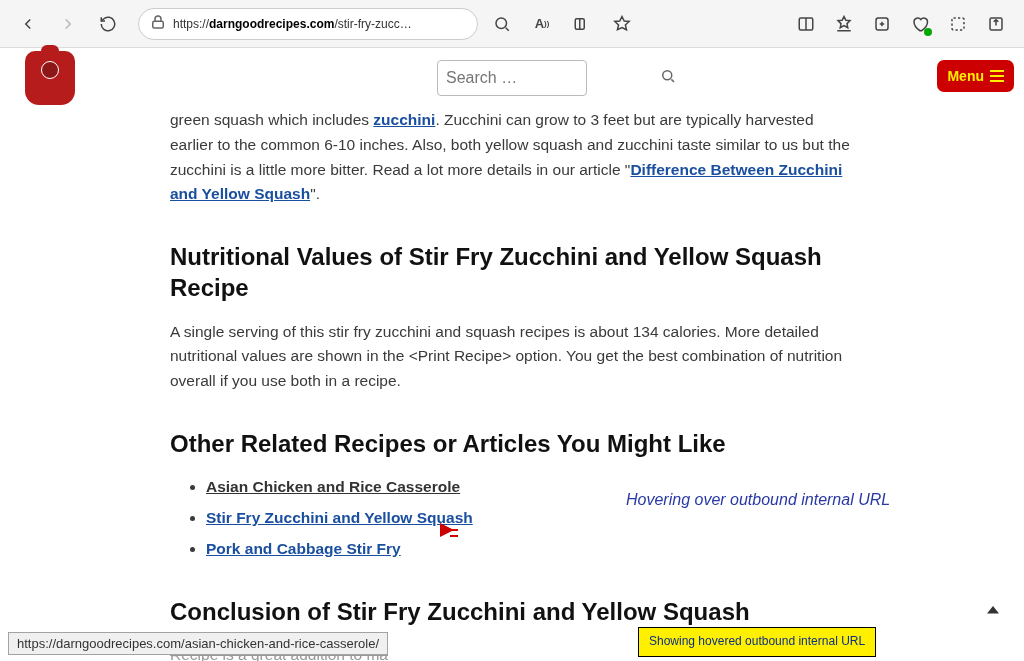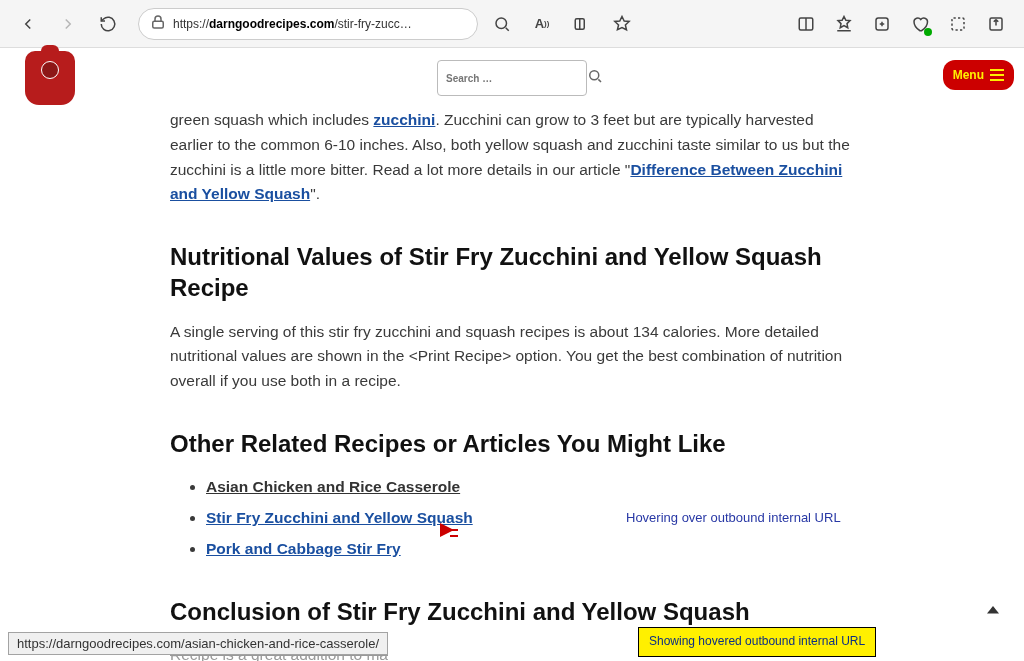--- a/index.html
+++ b/index.html
@@ -11,32 +11,32 @@
 .url-text { overflow: hidden; text-overflow: ellipsis; white-space: nowrap; flex: 1; }
 .url-domain { font-weight: 600; color: #000; }
 .tb-right { display: flex; gap: 6px; margin-left: auto; }
 .page { position: relative; height: 613px; }
 .site-header { height: 60px; display: flex; align-items: center; padding: 8px 20px; position: relative; }
 .logo { width: 60px; height: 60px; display: flex; align-items: center; justify-content: center; }
 .apron { width: 50px; height: 54px; background: #b71c1c; border-radius: 10px 10px 14px 14px; position: relative; }
 .apron::before { content: ""; position: absolute; top: -6px; left: 16px; width: 18px; height: 10px; background: #b71c1c; border-radius: 6px 6px 0 0; }
 .apron::after { content: ""; position: absolute; top: 10px; left: 50%; transform: translateX(-50%); width: 16px; height: 16px; border-radius: 50%; background: #8d1717; border: 1px solid #fff; }
 .search-wrap { position: absolute; left: 50%; transform: translateX(-50%); display: flex; align-items: center; border: 1px solid #bbb; border-radius: 4px; height: 36px; width: 150px; padding: 0 8px; gap: 6px; }
-.search-input { border: none; outline: none; flex: 1; font-size: 10px; color: #ec4899; background: transparent; font-weight: bold; }
-.menu-btn { position: absolute; right: 10px; top: 12px; background: #cc0000; color: #fff000; font-weight: bold; border-radius: 12px; padding: 8px 10px; display: flex; align-items: center; gap: 6px; font-size: 12px; cursor: pointer; }
+.search-input { border: none; outline: none; flex: 1; font-size: 16px; color: #ec4899; background: transparent; }
+.menu-btn { position: absolute; right: 10px; top: 12px; background: #cc0000; color: #fff000; font-weight: bold; border-radius: 7px; padding: 8px 10px; display: flex; align-items: center; gap: 6px; font-size: 14px; cursor: pointer; }
 .hamburger { display: inline-flex; flex-direction: column; gap: 3px; }
 .hamburger span { width: 14px; height: 2px; background: #fff000; display: block; }
 .content { padding: 0 170px 0 170px; color: #3a3a3a; font-size: 15.5px; line-height: 1.6; }
 .content p { margin-bottom: 10px; }
 .content a { color: #1a4fa0; text-decoration: underline; font-weight: bold; }
 .content a.hovered { color: #333; }
 h2 { font-size: 24px; font-weight: 700; color: #111; margin: 34px 0 16px 0; line-height: 1.3; }
 .related-list { list-style: disc; padding-left: 36px; margin-top: 12px; }
 .related-list li { margin-bottom: 6px; }
-.annotation1 { position: absolute; top: 462px; left: 626px; color: #2838a5; font-size: 13px; line-height: 1.25; }
+.annotation1 { position: absolute; top: 442px; left: 626px; color: #2838a5; font-size: 16px; line-height: 1.25; font-style: italic; }
 .arrow1 { position: absolute; top: 472px; left: 440px; }
 .yellow-box { position: absolute; bottom: 4px; left: 638px; background: #fff000; border: 1px solid #000; padding: 6px 10px; color: #0c2f85; font-size: 12px; line-height: 1.3; }
 .status-bar { position: absolute; bottom: 6px; left: 8px; background: #f0f0f0; border: 1px solid #a3a3a3; padding: 3px 8px; font-size: 13px; color: #333; }
 .strike { text-decoration: line-through; color: #999; }
 .scroll-top { position: absolute; right: 22px; bottom: 34px; font-size: 22px; color: #333; cursor: pointer; }
 .heart-badge { position: relative; }
 .heart-badge::after { content: ""; position: absolute; bottom: 4px; right: 4px; width: 8px; height: 8px; background: #0a0; border-radius: 50%; }
 svg { width: 18px; height: 18px; }
 </style>
 </head>

